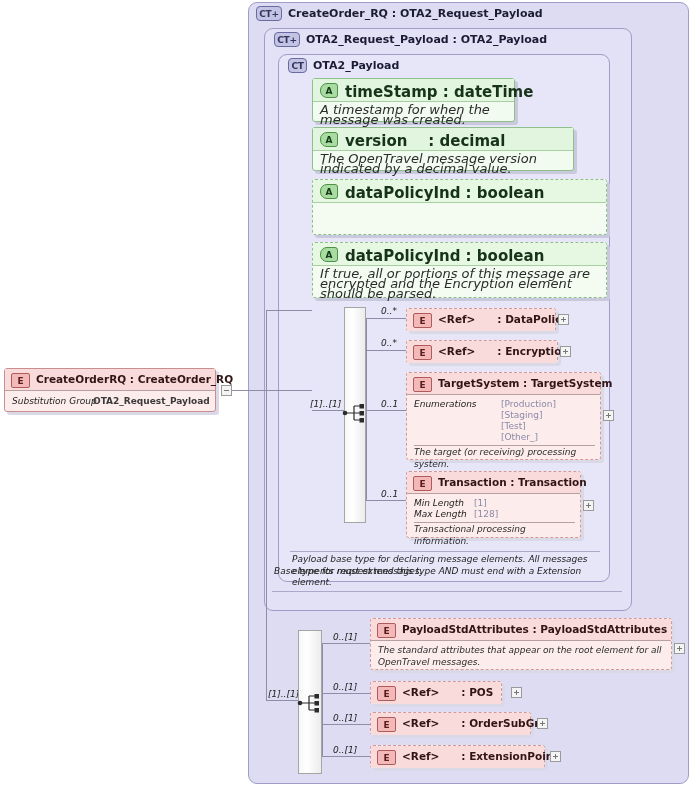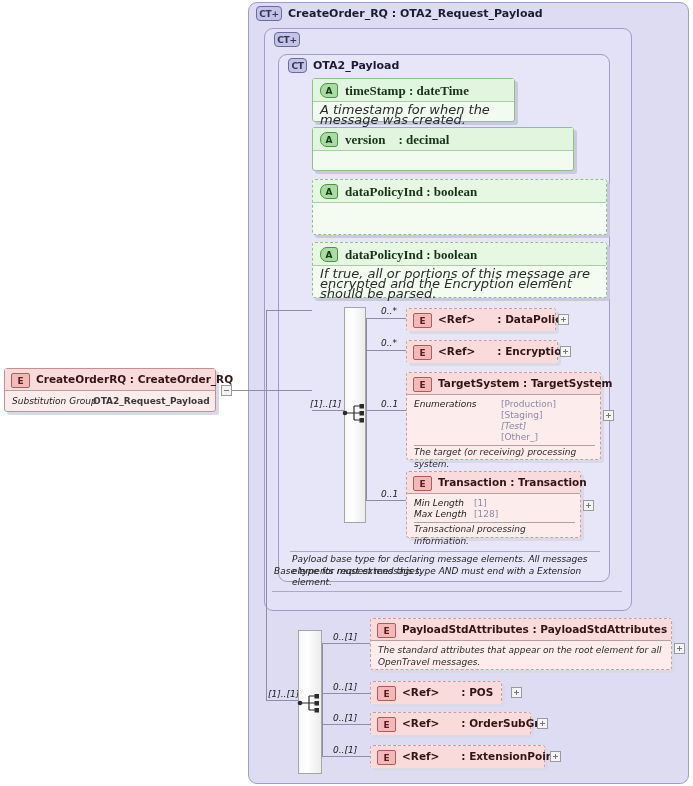--- a/index.html
+++ b/index.html
@@ -89,25 +89,24 @@
     color: #17391a;
     font-size: 9px;
     font-weight: bold;
     text-align: center;
     line-height: 14px;
     box-sizing: border-box;
   }
   .attr-name {
     position: absolute;
     left: 32px; top: 4px;
-    font-size: 13px;
+    font-size: 15px;
     font-weight: bold;
     color: #16331a;
     white-space: pre;
-    font-family: Liberation Serif, serif;
   }
   .attr-doc {
     position: absolute;
     left: 7px; top: 26px;
     right: 6px;
     font-size: 13px;
     font-style: italic;
     color: #2b2b2b;
     line-height: 10px;
   }
@@ -263,38 +262,40 @@
 <body>
 
 <div class="canvas">
 
   <div class="ct-box lvl1" style="left:248px; top:2px; width:441px; height:782px;"></div>
   <div class="ct-badge" style="left:256px; top:6px;">CT+</div>
   <div class="ct-title" style="left:288px; top:7px;">CreateOrder_RQ : OTA2_Request_Payload</div>
 
   <div class="ct-box lvl2" style="left:264px; top:28px; width:368px; height:583px;"></div>
   <div class="ct-badge" style="left:274px; top:32px;">CT+</div>
+  <div class="ct-title" style="left:306px; top:33px;">OTA2_Request_Payload : OTA2_Payload</div>
 
   <div class="ct-box lvl3" style="left:278px; top:54px; width:332px; height:528px;"></div>
   <div class="ct-badge noplus" style="left:288px; top:58px;">CT</div>
   <div class="ct-title" style="left:313px; top:59px;">OTA2_Payload</div>
 
   <div class="attr-shadow" style="left:315px; top:81px; width:203px; height:44px;"></div>
   <div class="attr-box" style="left:312px; top:78px; width:203px; height:44px;">
     <div class="attr-head"></div>
     <div class="a-badge">A</div>
     <div class="attr-name">timeStamp : dateTime</div>
     <div class="attr-doc">A timestamp for when the message was created.</div>
   </div>
 
   <div class="attr-shadow" style="left:315px; top:130px; width:262px; height:44px;"></div>
   <div class="attr-box" style="left:312px; top:127px; width:262px; height:44px;">
     <div class="attr-head"></div>
     <div class="a-badge">A</div>
     <div class="attr-name">version    : decimal</div>
+    <div class="attr-doc">The OpenTravel message version indicated by a decimal value.</div>
   </div>
 
   <div class="attr-shadow" style="left:315px; top:182px; width:295px; height:56px;"></div>
   <div class="attr-box dashed" style="left:312px; top:179px; width:295px; height:56px;">
     <div class="attr-head"></div>
     <div class="a-badge">A</div>
     <div class="attr-name">dataPolicyInd : boolean</div>
   </div>
 
   <div class="attr-shadow" style="left:315px; top:245px; width:295px; height:56px;"></div>
@@ -358,21 +359,21 @@
   <div class="ln-h" style="left:366px; top:410px; width:40px;"></div>
   <div class="mult" style="left:381px; top:399px;">0..1</div>
   <div class="el-shadow" style="left:409px; top:375px; width:195px; height:88px;"></div>
   <div class="el-box" style="left:406px; top:372px; width:195px; height:88px;">
     <div class="el-head withrule"></div>
     <div class="e-badge">E</div>
     <div class="el-name">TargetSystem : TargetSystem</div>
     <div class="el-facet-label" style="left:7px; top:26px;">Enumerations</div>
     <div class="el-facet-val" style="left:94px; top:26px;">[Production]</div>
     <div class="el-facet-val" style="left:94px; top:37px;">[Staging]</div>
-    <div class="el-facet-val" style="left:94px; top:48px;font-style:italic;">[Test]</div>
+    <div class="el-facet-val" style="left:94px; top:48px;">[Test]</div>
     <div class="el-facet-val" style="left:94px; top:59px;">[Other_]</div>
     <div class="rule" style="left:7px; top:72px; width:181px;"></div>
     <div class="el-doc" style="top:74px;">The target (or receiving) processing system.</div>
   </div>
   <div class="pm plus" style="left:603px; top:410px;"></div>
 
   <div class="ln-h" style="left:366px; top:500px; width:40px;"></div>
   <div class="mult" style="left:381px; top:489px;">0..1</div>
   <div class="el-shadow" style="left:409px; top:474px; width:175px; height:67px;"></div>
   <div class="el-box" style="left:406px; top:471px; width:175px; height:67px;">

